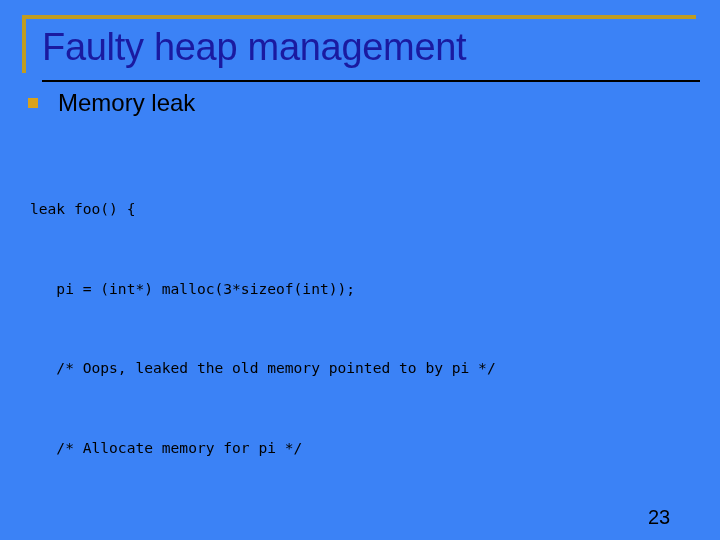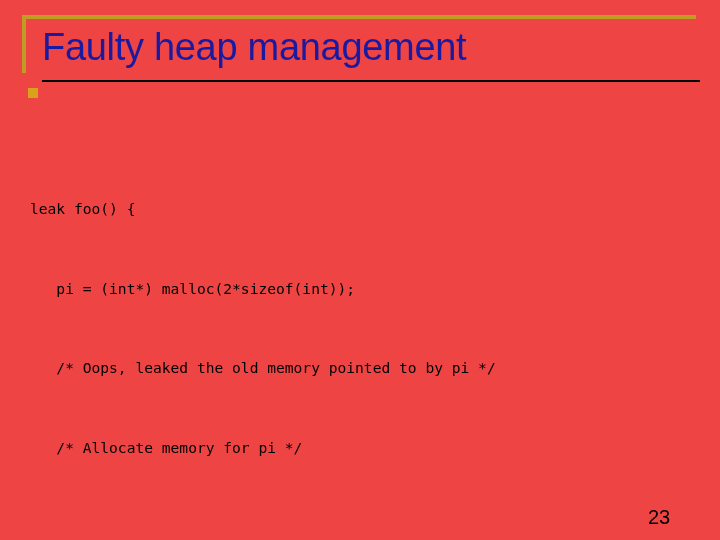--- a/index.html
+++ b/index.html
@@ -10,21 +10,21 @@
     width: 720px;
     height: 540px;
     background: #ffffff;
     font-family: "Liberation Sans", sans-serif;
     overflow: hidden;
   }
   .slide {
     position: relative;
     width: 720px;
     height: 540px;
-    background: #ef4444;
+    background: #3b82f6;
   }
 
   
   .frame-top {
     position: absolute;
     left: 22px;
     top: 15px;
     width: 674px;
     height: 4px;
     background: #bf9c22;
@@ -122,25 +122,26 @@
 
   <div class="frame-top"></div>
   <div class="frame-left"></div>
 
   <div class="title">Faulty heap management</div>
 
   <div class="title-rule"></div>
 
   <div class="bullet-row">
     <span class="bullet-marker"></span>
+    <span class="bullet-text">Memory leak</span>
   </div>
 
   <div class="code-block">
     <div class="code-line">leak foo() {</div>
-    <div class="code-line">   pi = (int*) malloc(2*sizeof(int));</div>
+    <div class="code-line">   pi = (int*) malloc(3*sizeof(int));</div>
     <div class="code-line">   /* Oops, leaked the old memory pointed to by pi */</div>
     <div class="code-line">   /* Allocate memory for pi */</div>
     
     
     
     
     
     
     
     

